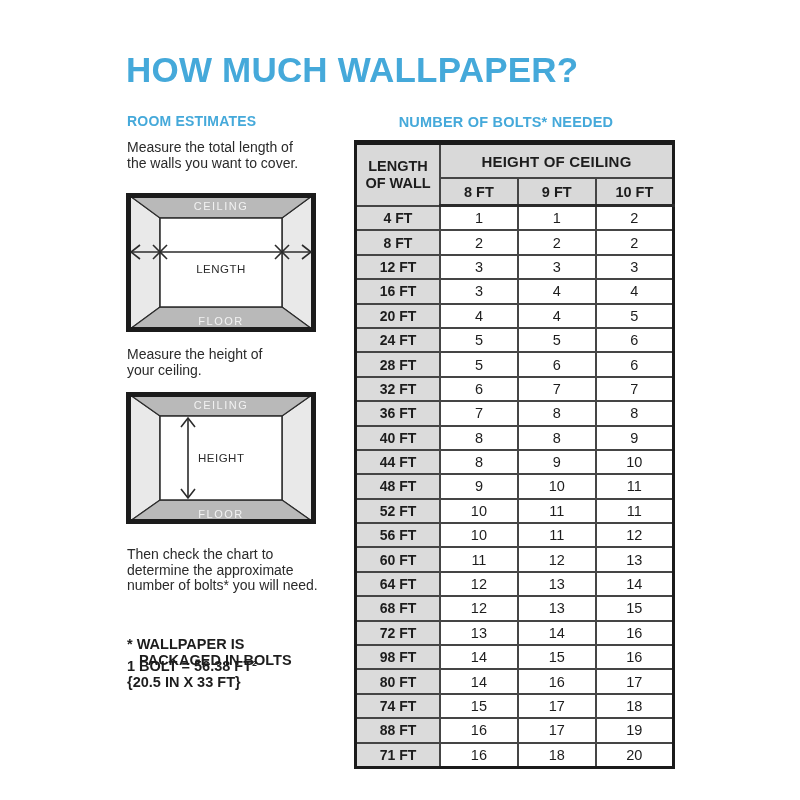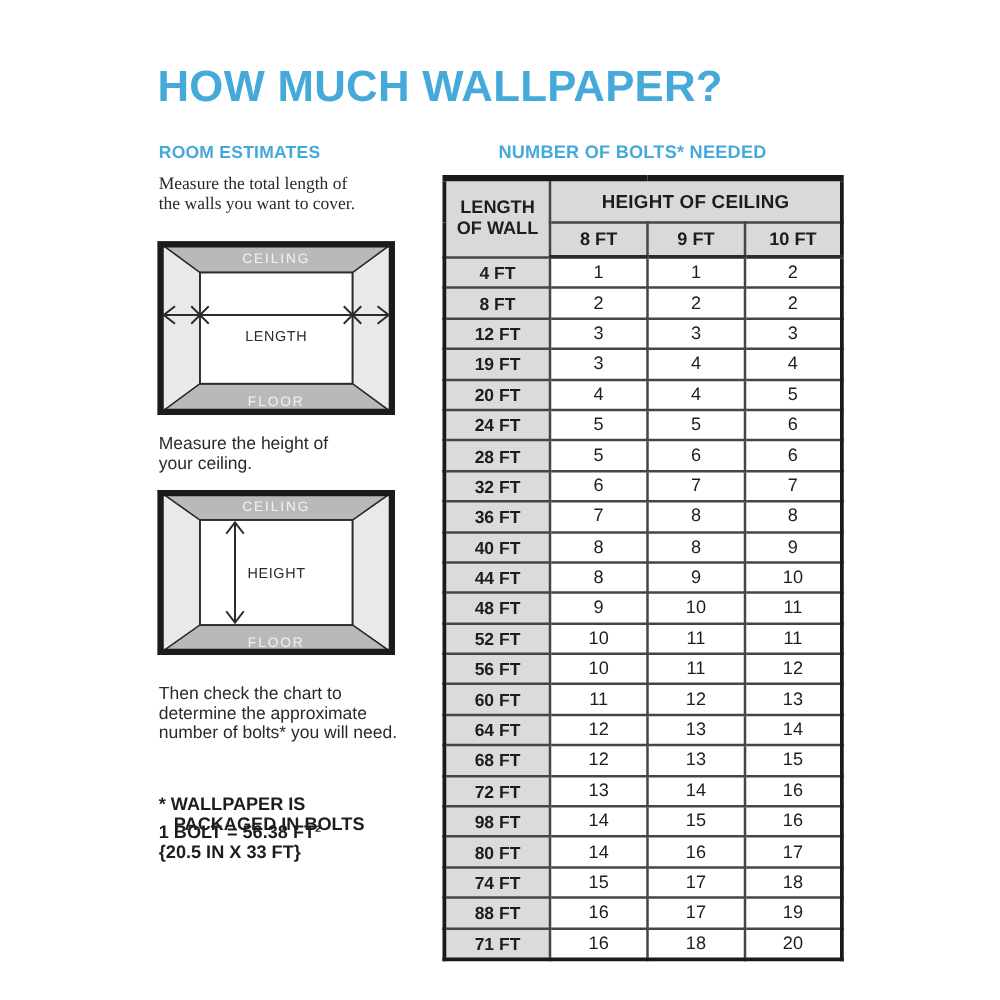--- a/index.html
+++ b/index.html
@@ -22,21 +22,21 @@
     font-size:35px;font-weight:bold;color:var(--accent);letter-spacing:0.2px;
   }
   .section-title{
     position:absolute;left:127px;top:113px;
     font-size:14px;font-weight:bold;color:var(--accent);letter-spacing:0.2px;
   }
   .para{
     position:absolute;left:127px;width:220px;
     font-size:14px;line-height:15.5px;color:#2a2a2a;white-space:pre-line;
   }
-  .p1{top:140px;font-family:Liberation Serif, serif;}
+  .p1{top:140px;}
   .p2{top:347px;}
   .p3{top:547px;}
   .footnote{
     position:absolute;left:127px;top:636px;
     font-size:14.5px;font-weight:bold;line-height:16px;white-space:pre;color:#1d1d1d;
   }
   .boltspec{
     position:absolute;left:127px;top:658px;
     font-size:14.5px;font-weight:bold;line-height:16px;white-space:pre-line;color:#1d1d1d;
   }
@@ -159,21 +159,21 @@
             <td>2</td>
             <td>2</td>
           </tr>
           <tr>
             <td class="wall">12 FT</td>
             <td>3</td>
             <td>3</td>
             <td>3</td>
           </tr>
           <tr>
-            <td class="wall">19 FT</td>
+            <td class="wall">16 FT</td>
             <td>3</td>
             <td>4</td>
             <td>4</td>
           </tr>
           <tr>
             <td class="wall">20 FT</td>
             <td>4</td>
             <td>4</td>
             <td>5</td>
           </tr>

